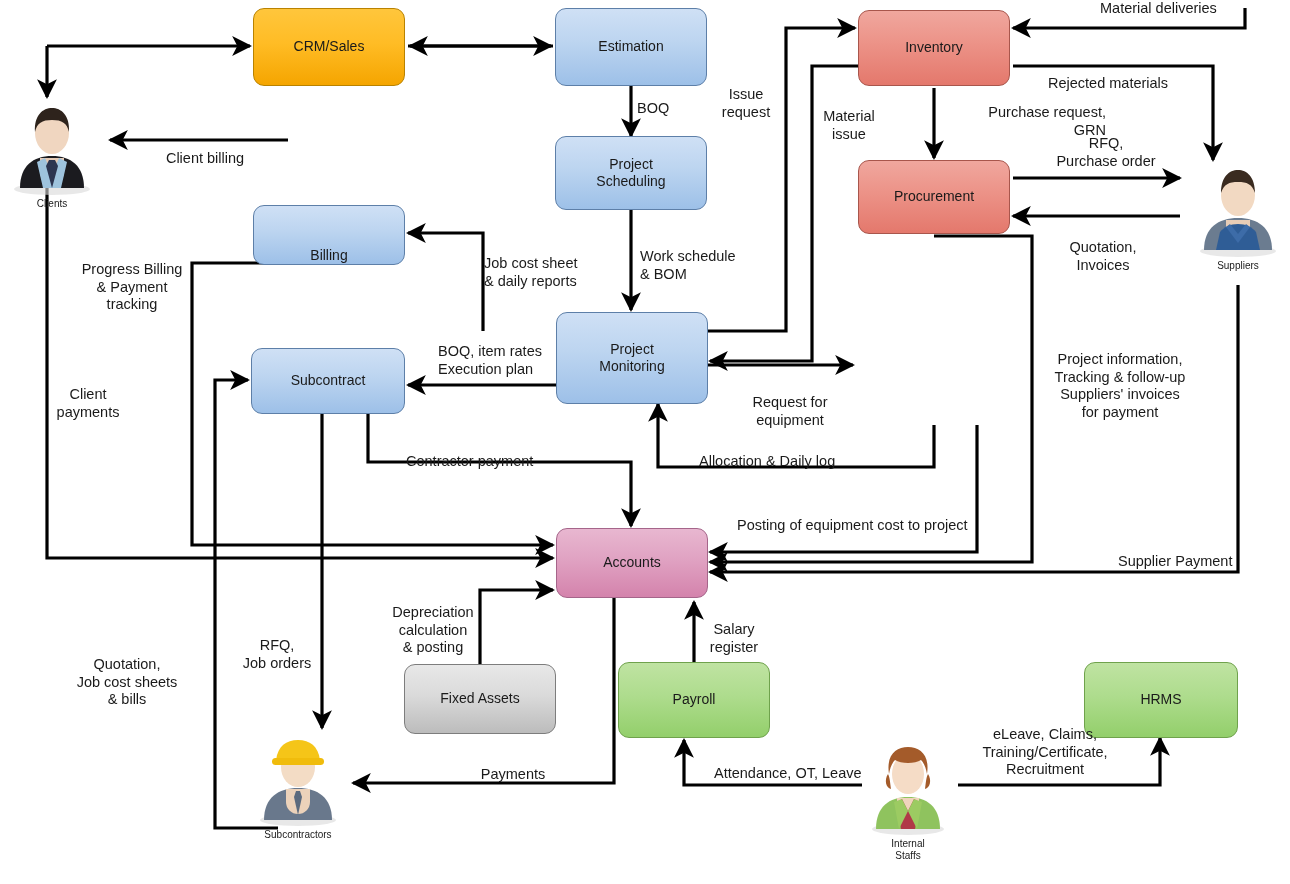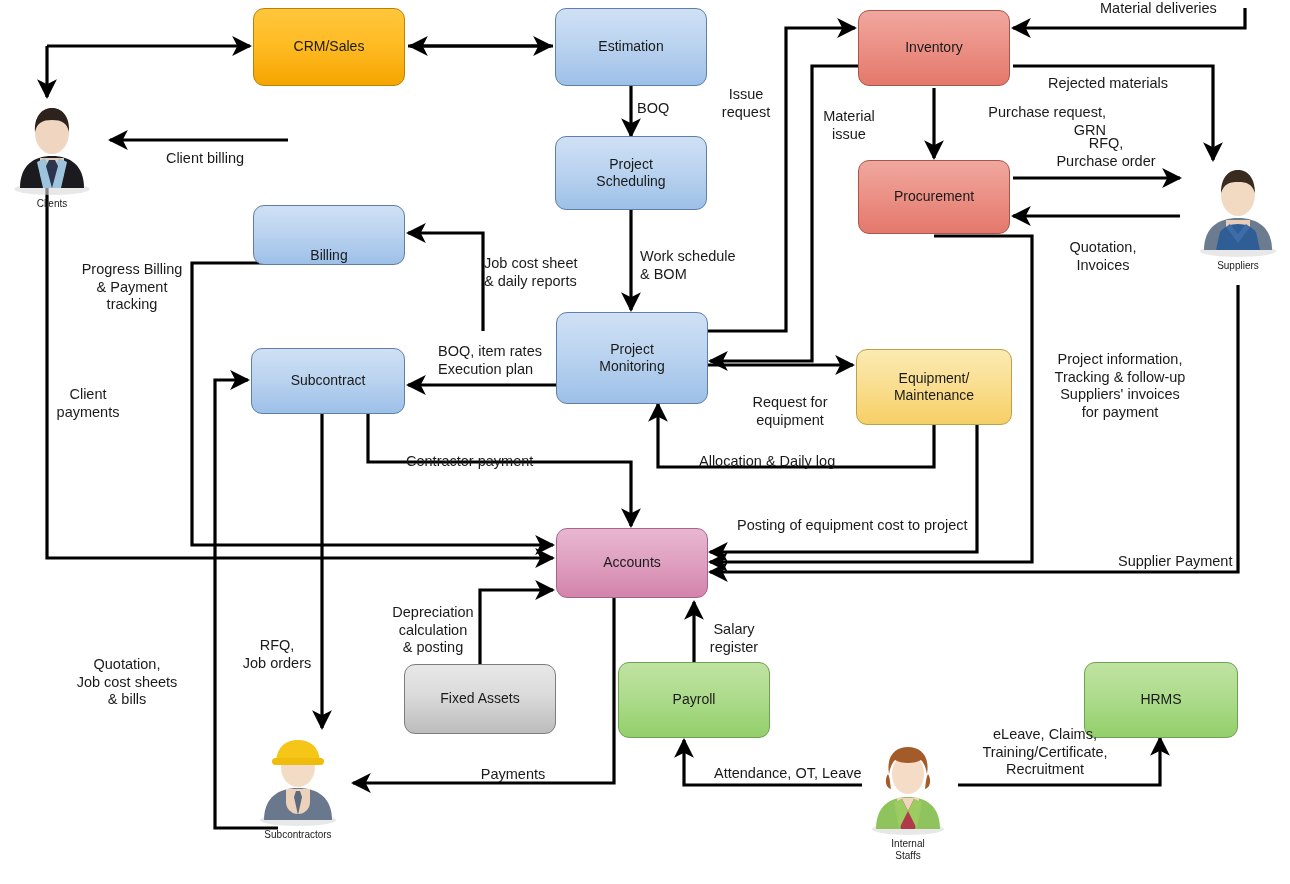--- a/index.html
+++ b/index.html
@@ -131,24 +131,20 @@
   </div>
 
   <div class="node n-red" style="left:858px;top:10px;width:152px;height:76px;">
     <span>Inventory</span>
   </div>
 
   <div class="node n-red" style="left:858px;top:160px;width:152px;height:74px;">
     <span>Procurement</span>
   </div>
 
-  <div class="node n-yellow" style="left:856px;top:349px;width:156px;height:76px;white-space:pre-line;">
-    <span>Equipment/
-Maintenance</span>
-  </div>
 
   <div class="node n-pink" style="left:556px;top:528px;width:152px;height:70px;">
     <span>Accounts</span>
   </div>
 
   <div class="node n-grey" style="left:404px;top:664px;width:152px;height:70px;">
     <span>Fixed Assets</span>
   </div>
 
   <div class="node n-green" style="left:618px;top:662px;width:152px;height:76px;">

